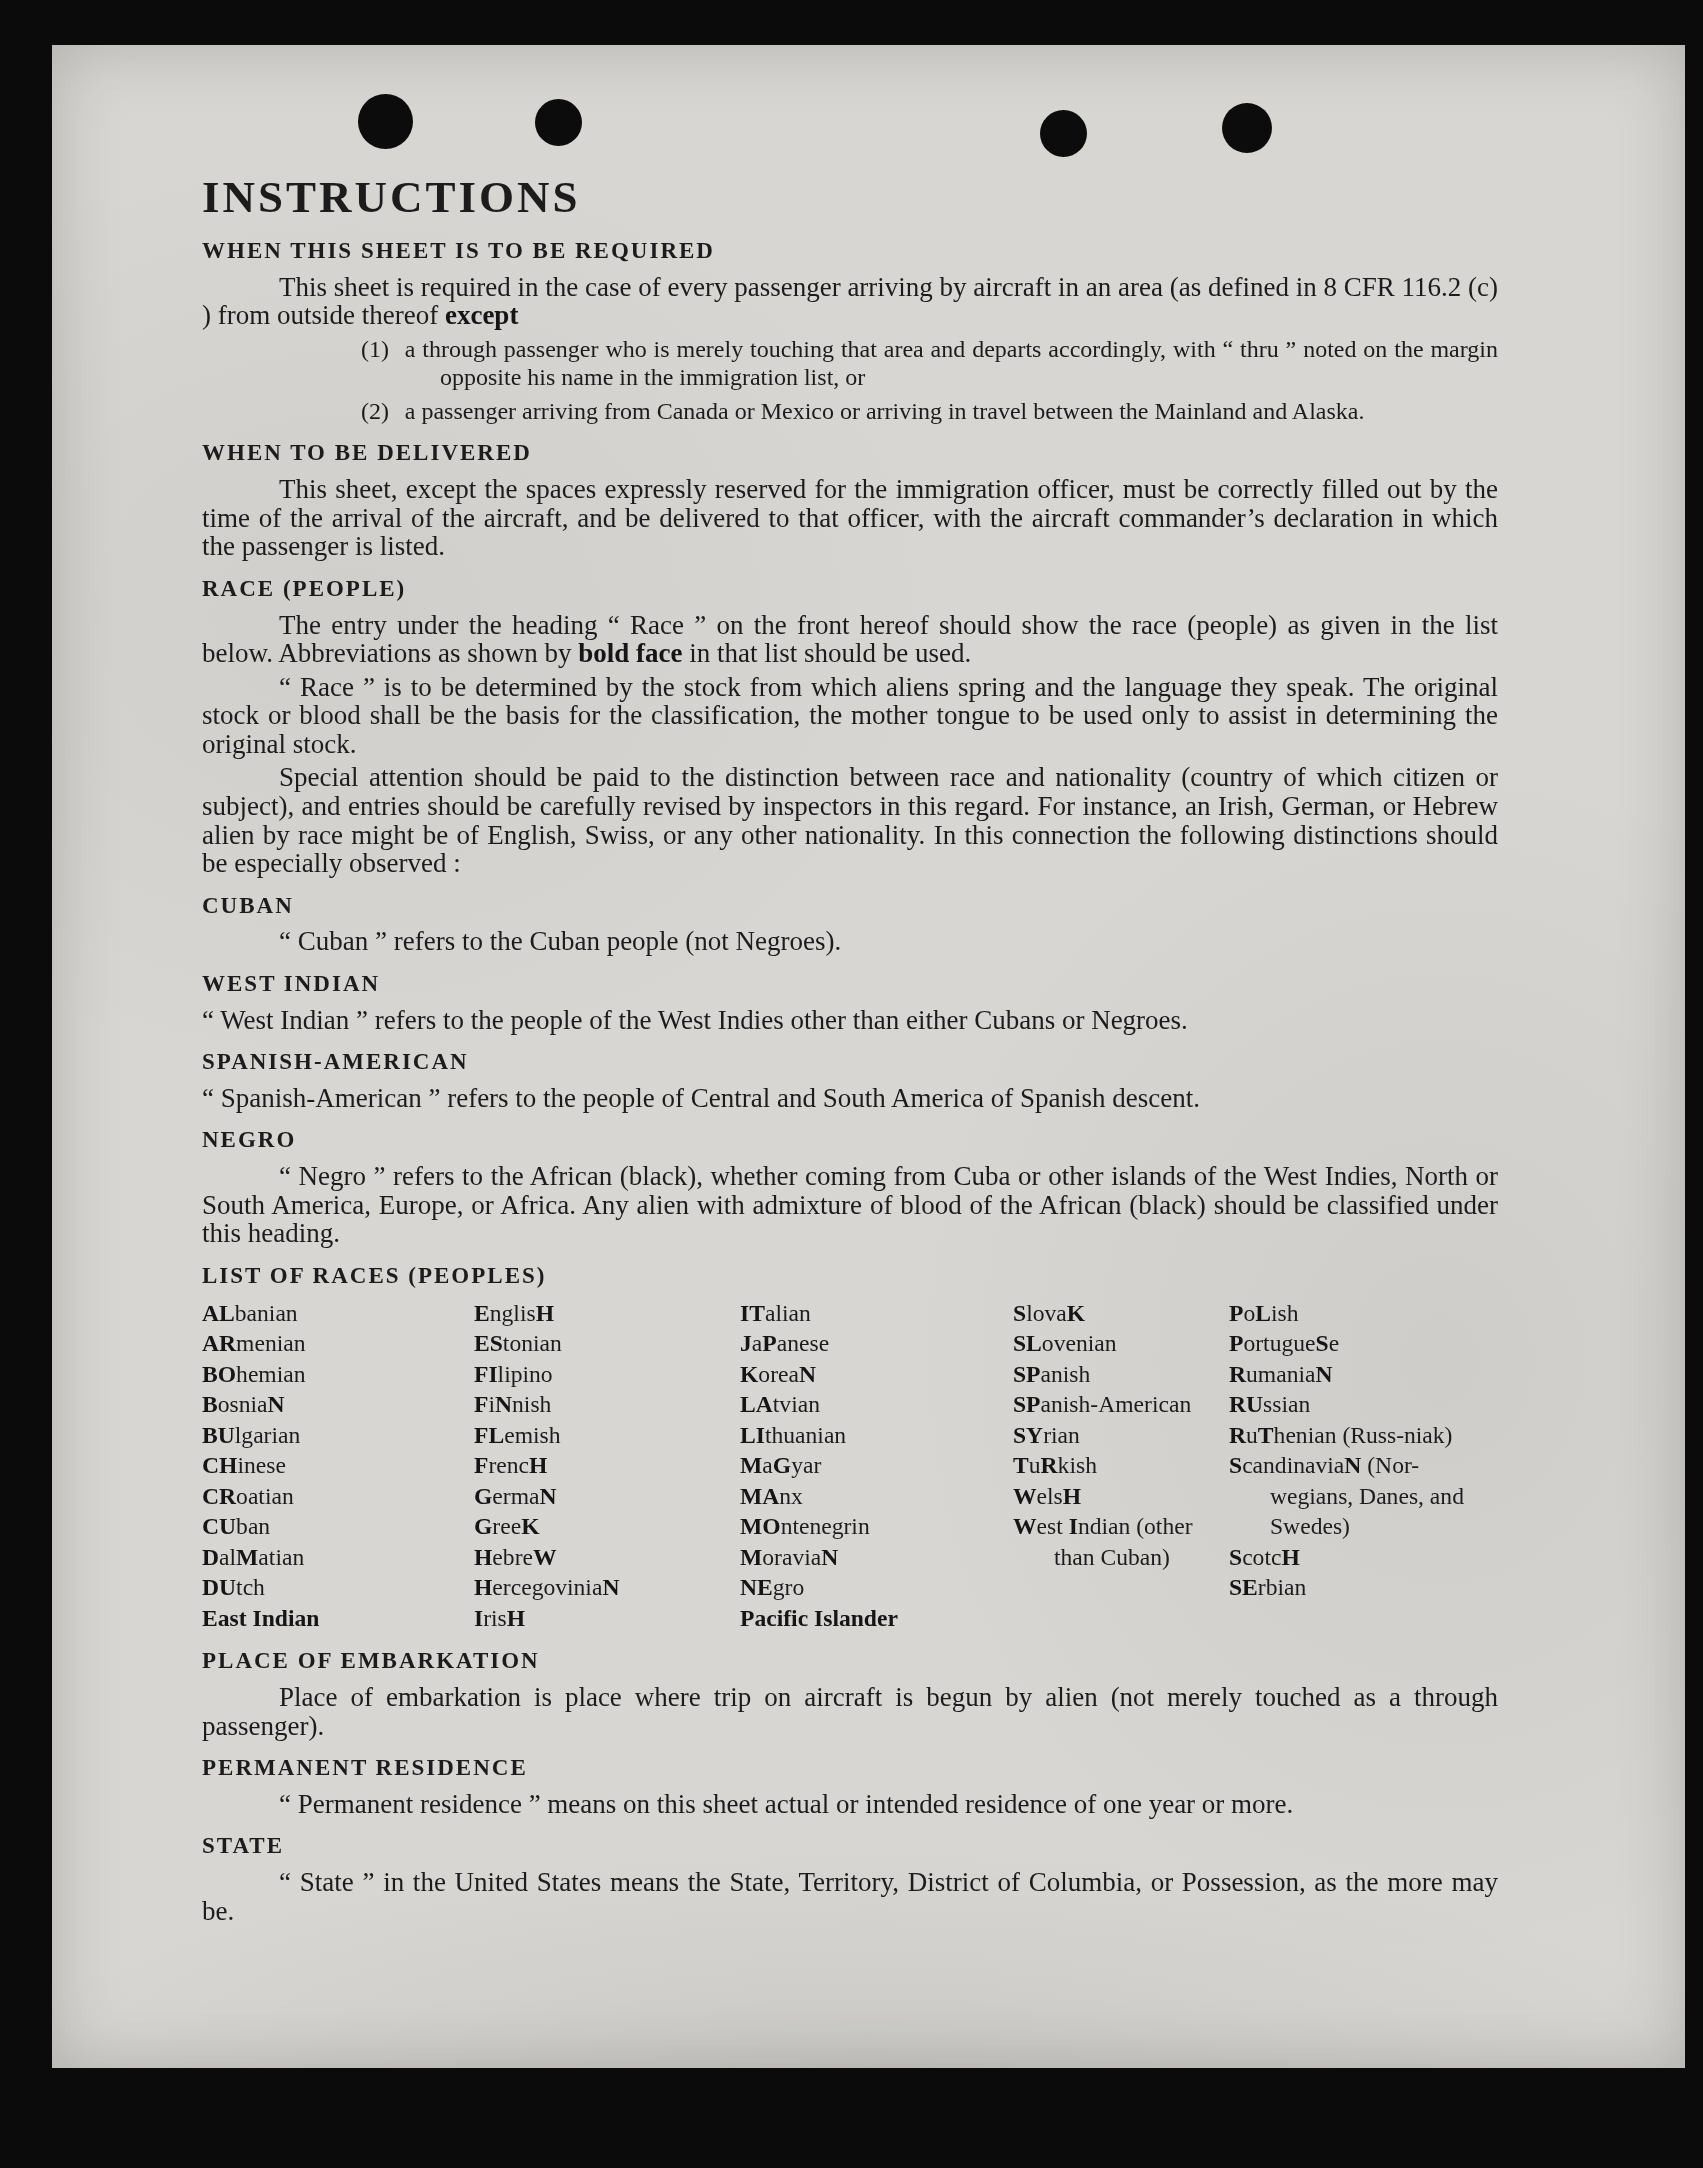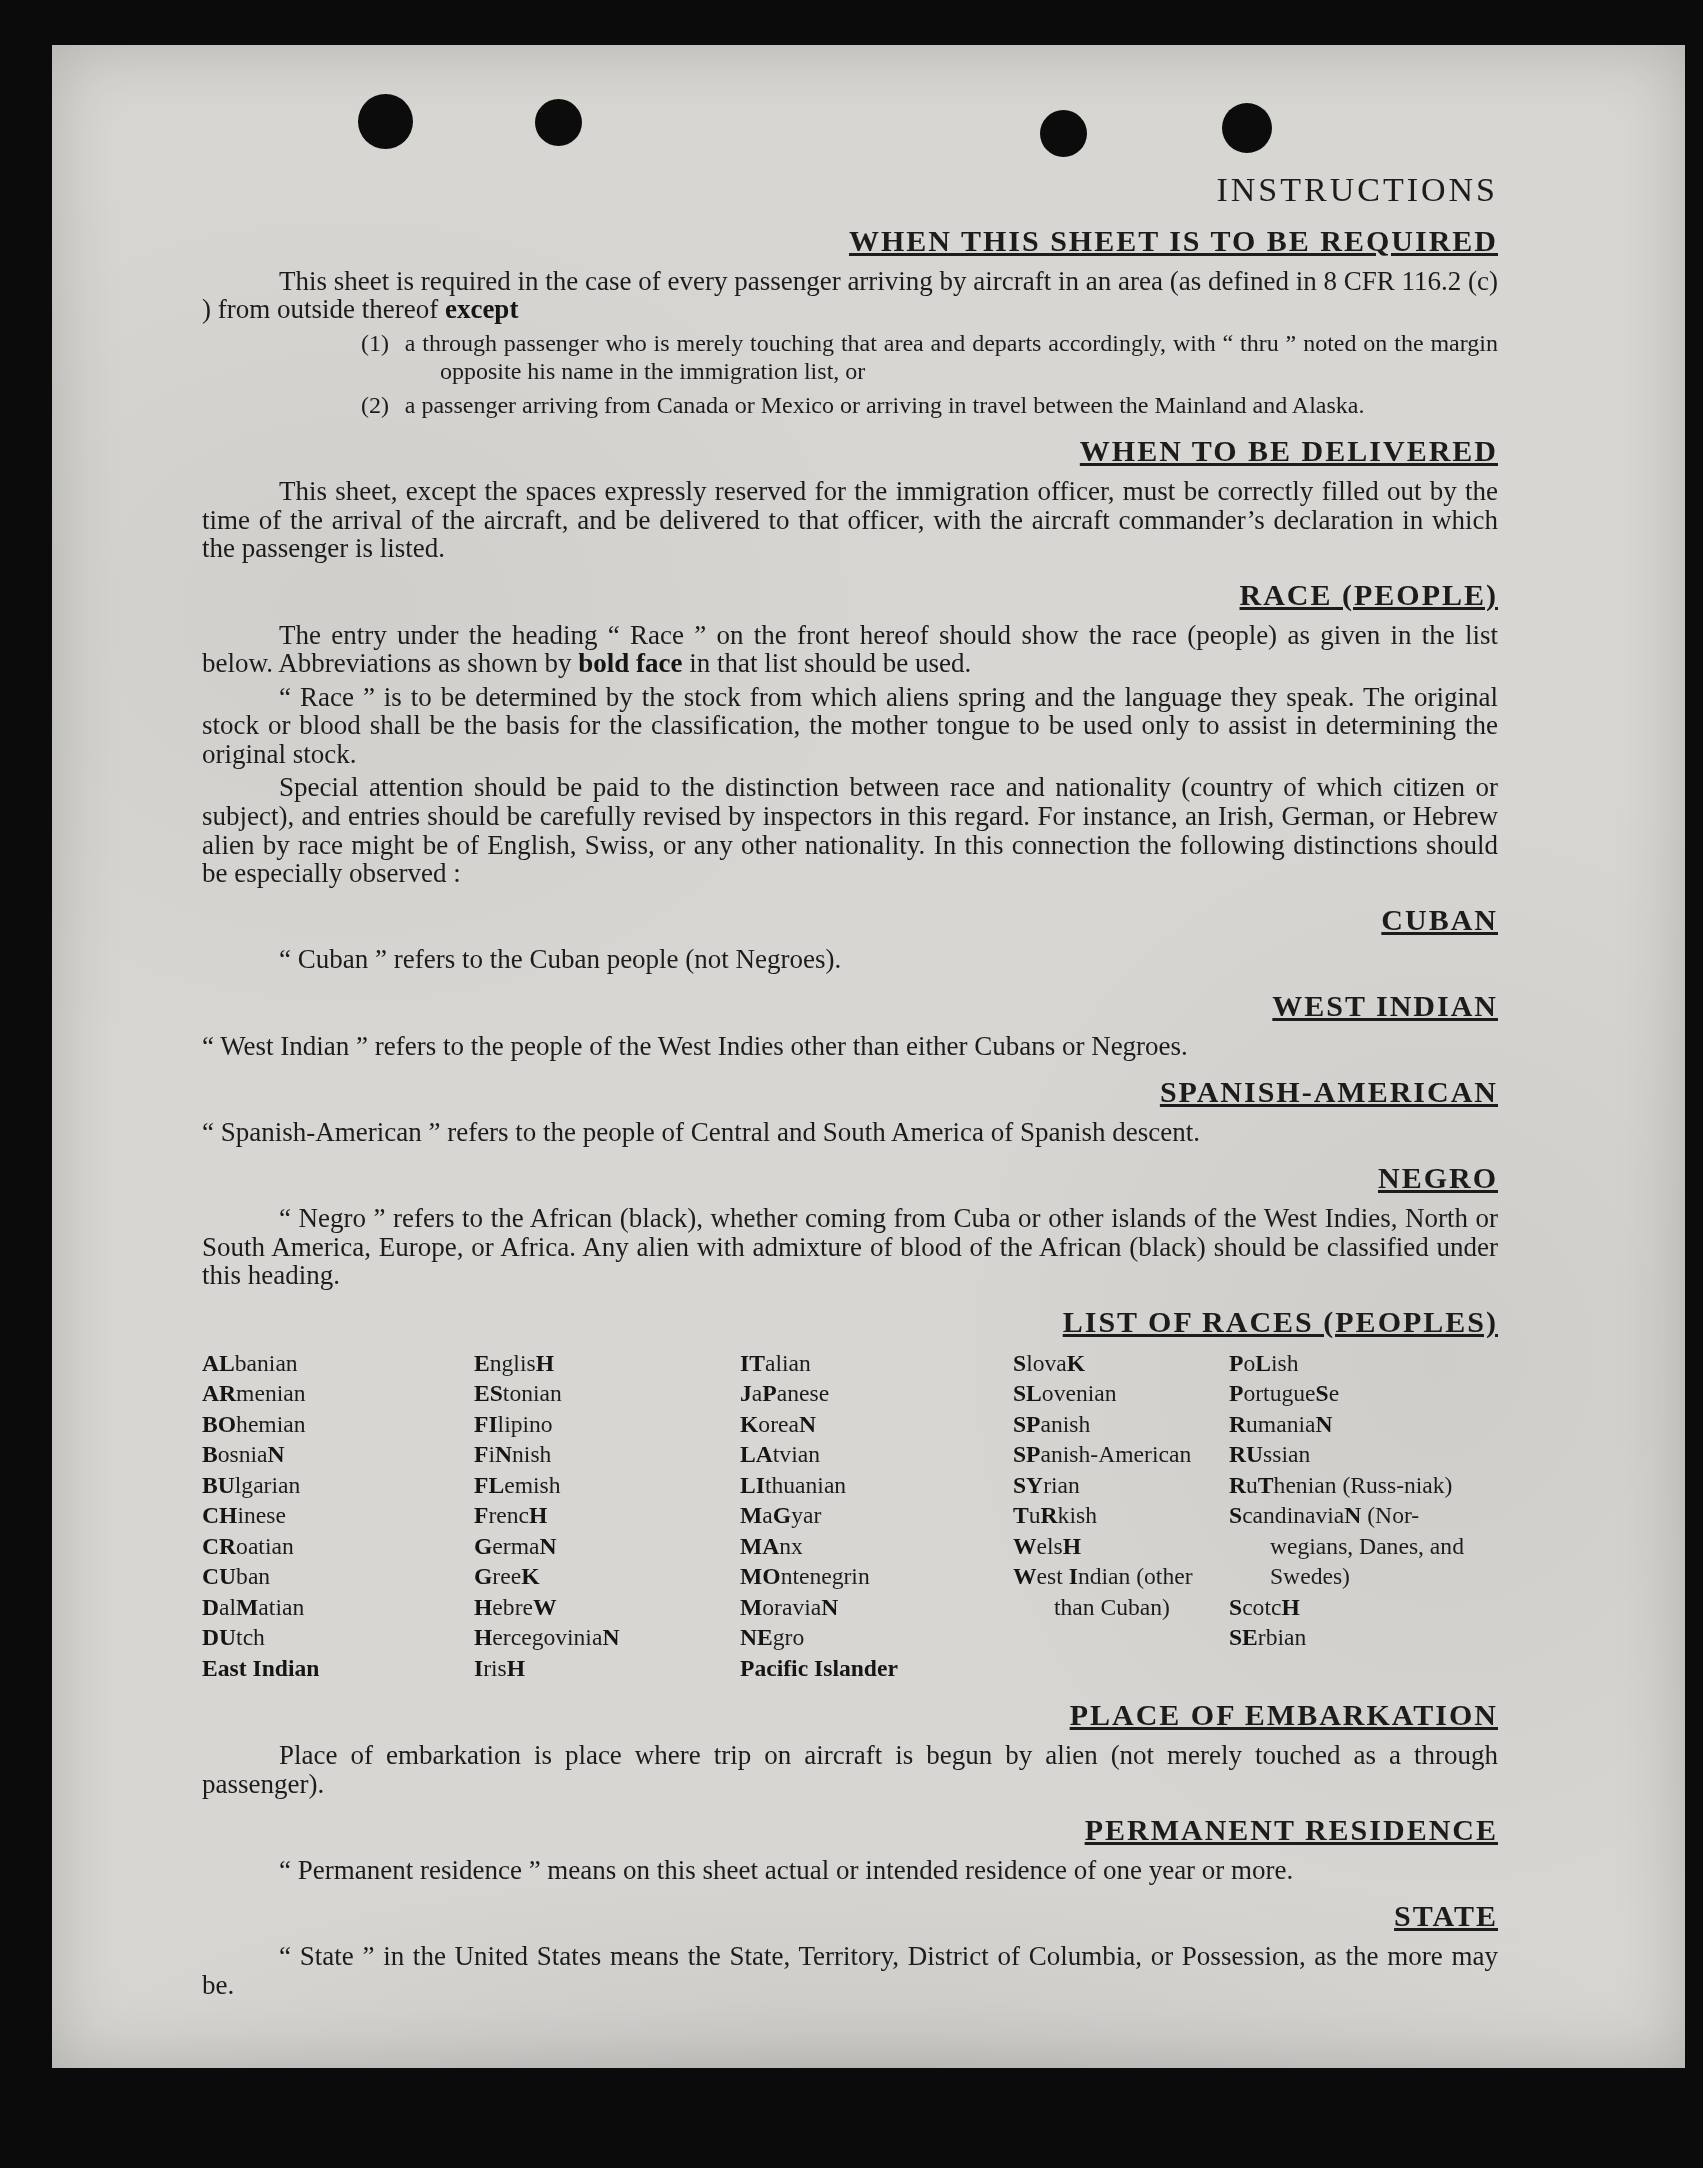--- a/index.html
+++ b/index.html
@@ -28,26 +28,26 @@
   .hole2 { left:483px; top:54px; width:47px; height:47px; }
   .hole3 { left:988px; top:65px; width:47px; height:47px; }
   .hole4 { left:1170px; top:58px; width:50px; height:50px; }
 
   .content {
     position:absolute; left:150px; top:0; width:1296px;
     padding-top:126px;
     color:#1c1c1c;
   }
   .doc-title {
-    text-align:right; font-size:34px; font-weight:normal;
+    text-align:left; font-size:45px; font-weight:bold;
     letter-spacing:3px; margin:0 0 9.9px 0;
   }
   .sh {
-    text-align:right; font-size:30px; font-weight:bold;
-    letter-spacing:2px; margin:14.8px 0 8.9px 0;text-decoration:underline;
+    text-align:left; font-size:23px; font-weight:bold;
+    letter-spacing:2px; margin:14.8px 0 8.9px 0;
   }
   p.body {
     font-size:27px; line-height:28.6px; margin:0 0 4.9px 0;
     text-align:justify; text-indent:77px;
   }
   p.noindent { text-indent:0; }
   .li {
     font-size:24px; line-height:28.6px; margin:3px 0 4.9px 0;
     padding-left:238px; text-indent:-79px; text-align:justify;
   }

